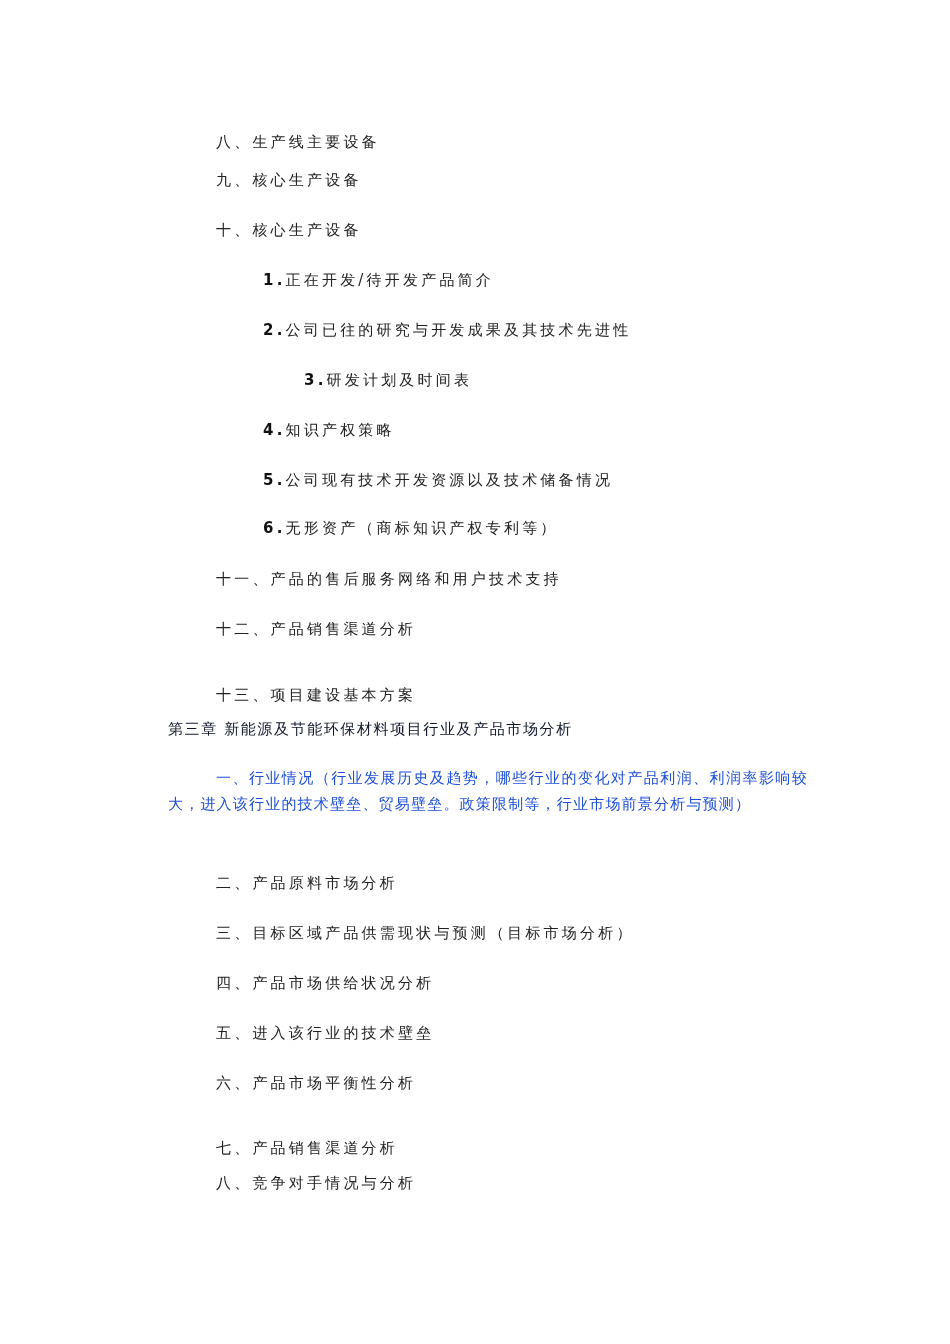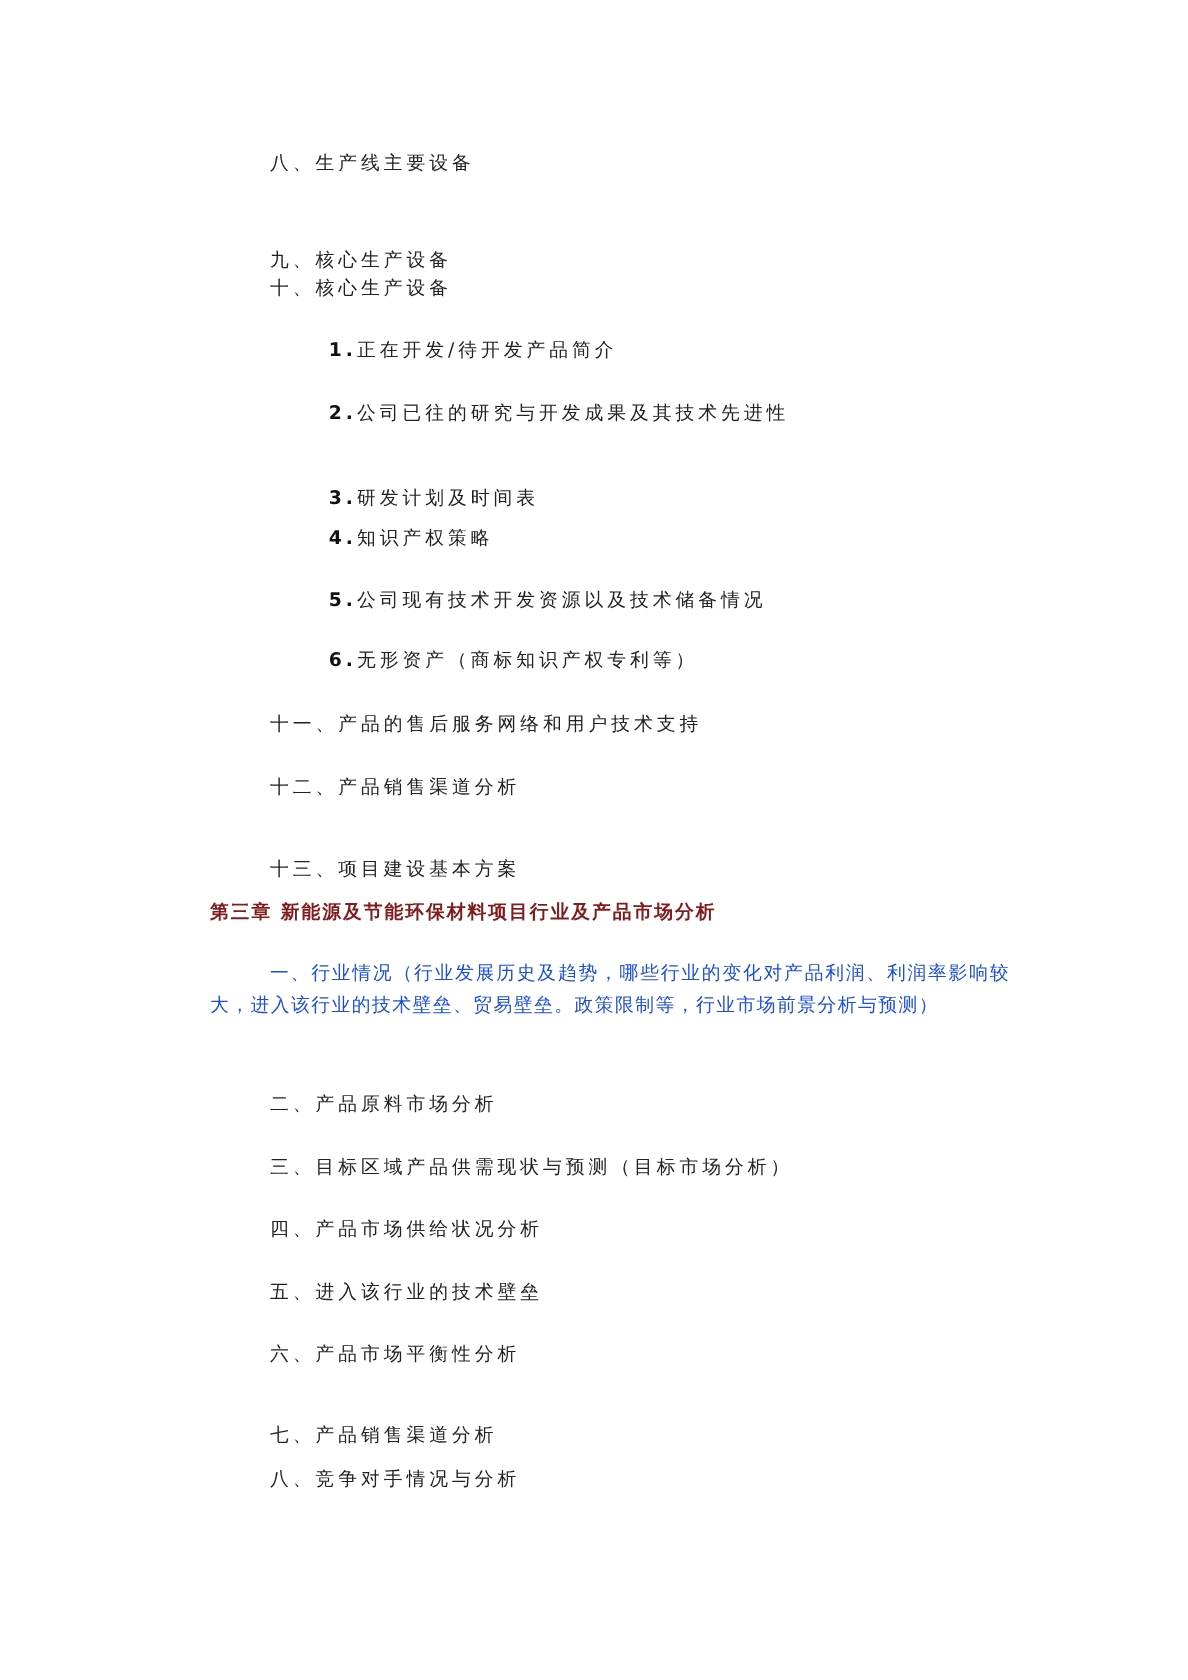--- a/index.html
+++ b/index.html
@@ -25,54 +25,54 @@
     .lvl1 { left: 216px; }
     .lvl2 { left: 263px; }
     .num {
       font-weight: bold;
       color: #111;
     }
     .chapter {
       position: absolute;
       left: 168px;
       font-size: 15px;
-      font-weight: bold;
+      font-weight: normal;
       letter-spacing: 1.6px;
-      color: #7f1d1d;
+      color: #0f172a;
       white-space: nowrap;
       line-height: 20px;
     }
     .para {
       position: absolute;
       left: 168px;
       width: 640px;
       font-size: 15px;
       line-height: 26px;
       letter-spacing: 1.2px;
       text-align: justify;
       text-indent: 48px;
       color: #1d4ed8;
     }
   </style>
 </head>
 <body>
 
 <div>
 
-  <div class="line lvl1" style="top:120px;">八、生产线主要设备</div>
-  <div class="line lvl1" style="top:170px;margin-top:28px;">九、核心生产设备</div>
+  <div class="line lvl1" style="top:132px;">八、生产线主要设备</div>
+  <div class="line lvl1" style="top:170px;">九、核心生产设备</div>
   <div class="line lvl1" style="top:220px;">十、核心生产设备</div>
 
   <div class="line lvl2" style="top:270px;">
     <span class="num">1.</span><span>正在开发/待开发产品简介</span>
   </div>
   <div class="line lvl2" style="top:320px;">
     <span class="num">2.</span><span>公司已往的研究与开发成果及其技术先进性</span>
   </div>
-  <div class="line lvl2" style="top:388px;">
+  <div class="line lvl2" style="top:370px;margin-left:41px;">
     <span class="num">3.</span><span>研发计划及时间表</span>
   </div>
   <div class="line lvl2" style="top:420px;">
     <span class="num">4.</span><span>知识产权策略</span>
   </div>
   <div class="line lvl2" style="top:470px;">
     <span class="num">5.</span><span>公司现有技术开发资源以及技术储备情况</span>
   </div>
   <div class="line lvl2" style="top:518px;">
     <span class="num">6.</span><span>无形资产（商标知识产权专利等）</span>

